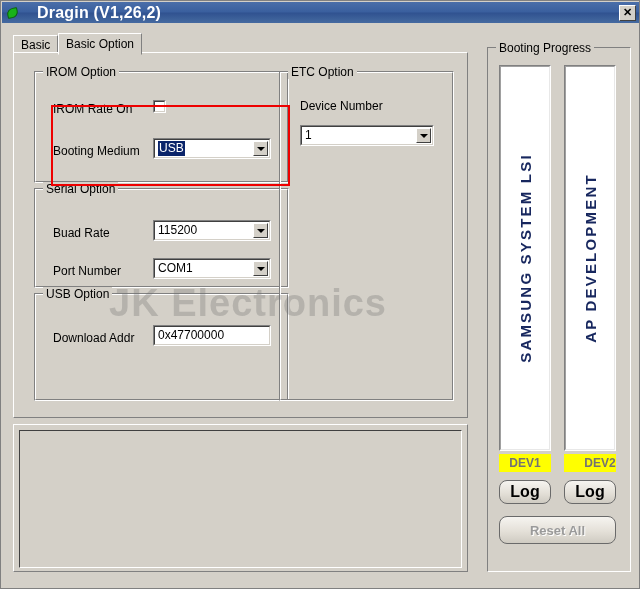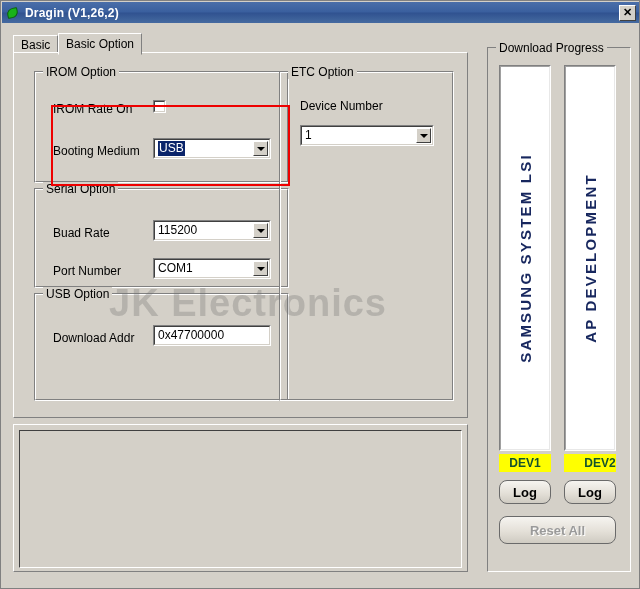--- a/index.html
+++ b/index.html
@@ -52,25 +52,26 @@
     left: 1px; top: 2px;
     width: 11px; height: 10px;
     background: #19b219;
     border-radius: 60% 10% 60% 10%;
     border: 1px solid #0d5f0d;
     box-sizing: border-box;
     transform: rotate(-12deg);
   }
   .title-text {
     color: #ffffff;
-    font-size: 12px;
+    font-size: 16px;
     font-weight: bold;
     letter-spacing: 0.2px;
     white-space: nowrap;
     flex: 1 1 auto;
+    margin-left: 12px;
   }
   .title-close {
     width: 17px; height: 16px;
     background: #d4d0c8;
     border: 1px solid #ffffff;
     border-right-color: #404040;
     border-bottom-color: #404040;
     box-sizing: border-box;
     display: flex;
     align-items: center;
@@ -361,36 +362,36 @@
     position: absolute;
     top: 406px;
     width: 52px;
     height: 18px;
     background: #ffff00;
     display: flex;
     align-items: center;
     justify-content: center;
     font-size: 12px;
     font-weight: bold;
-    color: #14532d;
+    color: #737373;
     box-sizing: border-box;
   }
   #dev1 { left: 11px; }
   #dev2 { left: 76px; padding-left: 20px; }
 
   .btn {
     position: absolute;
     background: linear-gradient(to bottom, #f6f4f0 0%, #e4e0d8 55%, #cfcbc2 100%);
     border: 1px solid #6a6a6a;
     border-radius: 8px;
     box-sizing: border-box;
     display: flex;
     align-items: center;
     justify-content: center;
-    font-size: 13px;
+    font-size: 16px;
     font-weight: bold;
     color: #000000;
     cursor: default;
   }
   #log1 { left: 11px; top: 432px; width: 52px; height: 24px; }
   #log2 { left: 76px; top: 432px; width: 52px; height: 24px; }
   #resetall {
     left: 11px; top: 468px; width: 117px; height: 28px;
     font-size: 13px;
     color: #9a9a9a;
@@ -495,21 +496,21 @@
     </div>
 
   </div>
 
   <div class="logbox">
     <div class="logarea"></div>
   </div>
 
   <div id="grp-progress">
     <div class="inner-edge"></div>
-    <div class="group-title">Download Progress</div>
+    <div class="group-title">Booting Progress</div>
 
     <div class="prog-col" id="prog1">
       <span class="pedge"></span>
       <span class="prog-vtext">SAMSUNG SYSTEM LSI</span>
     </div>
     <div class="prog-col" id="prog2">
       <span class="pedge"></span>
       <span class="prog-vtext">AP DEVELOPMENT</span>
     </div>
 

